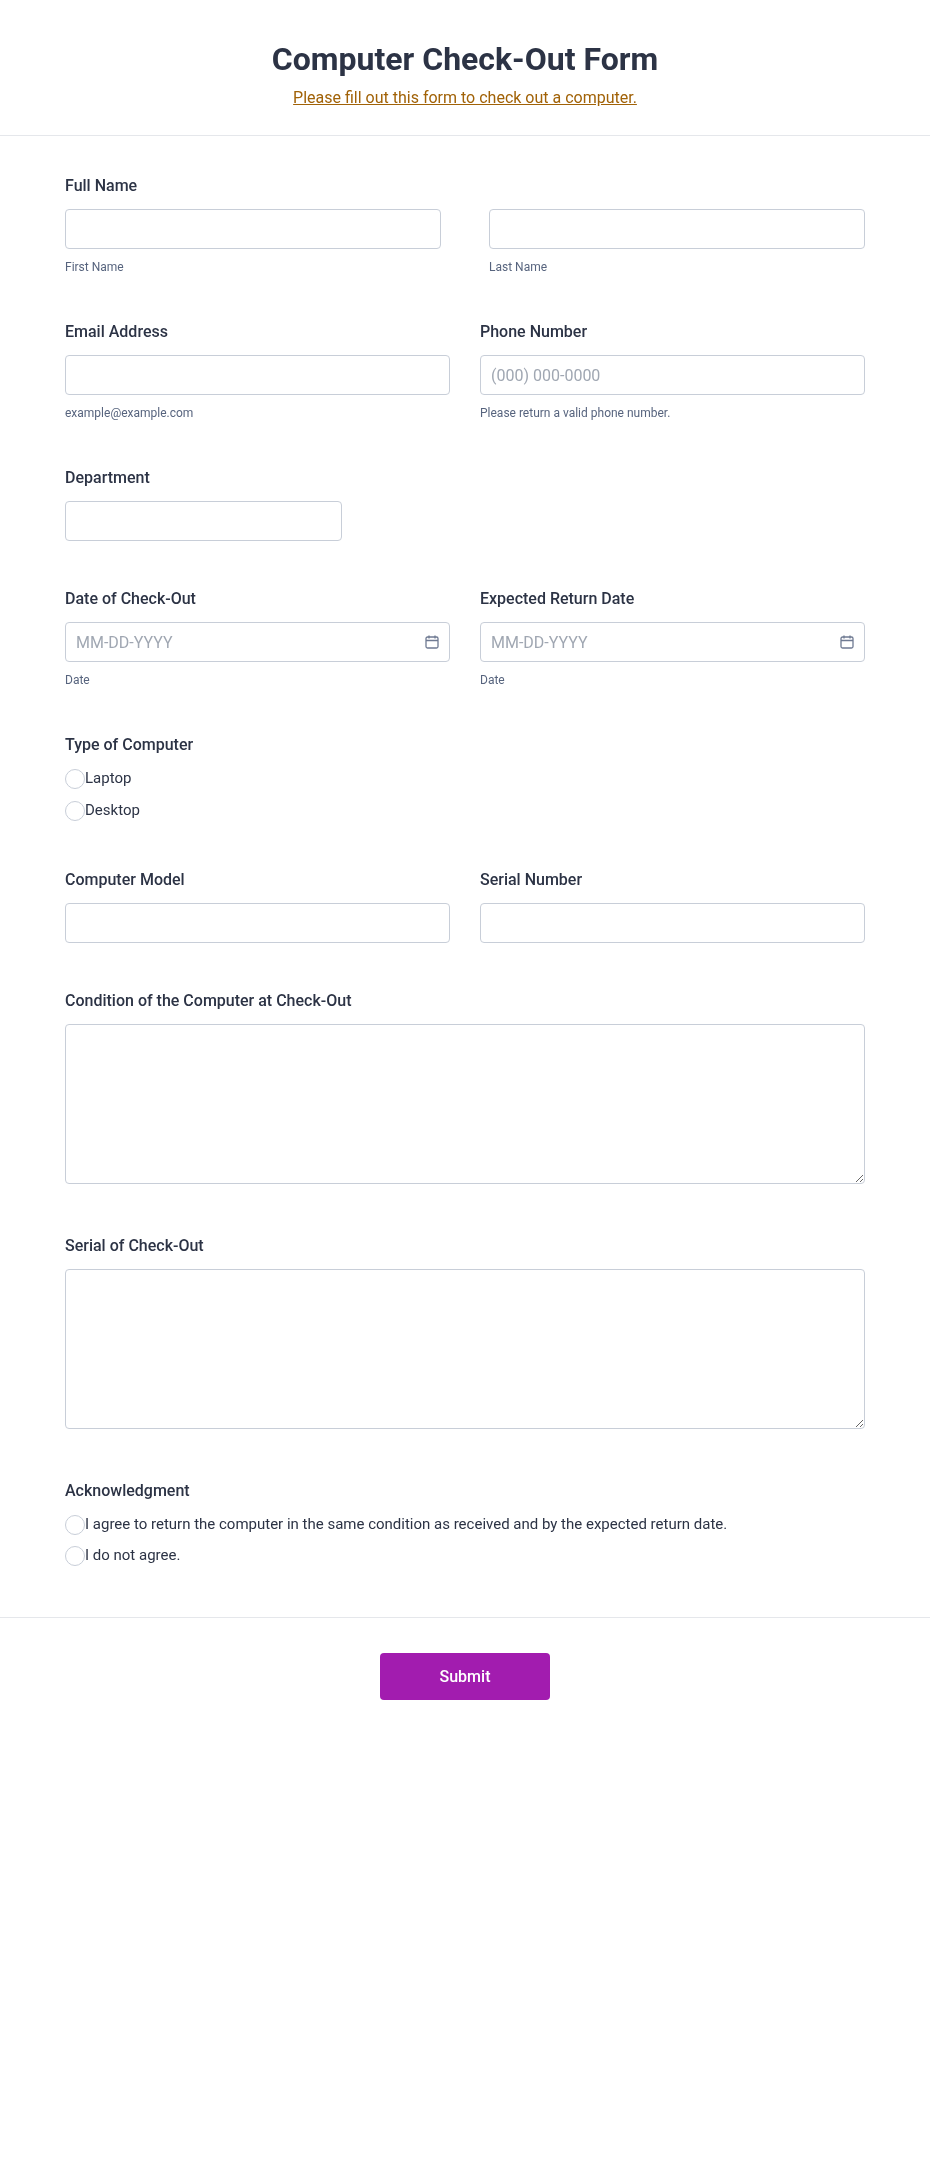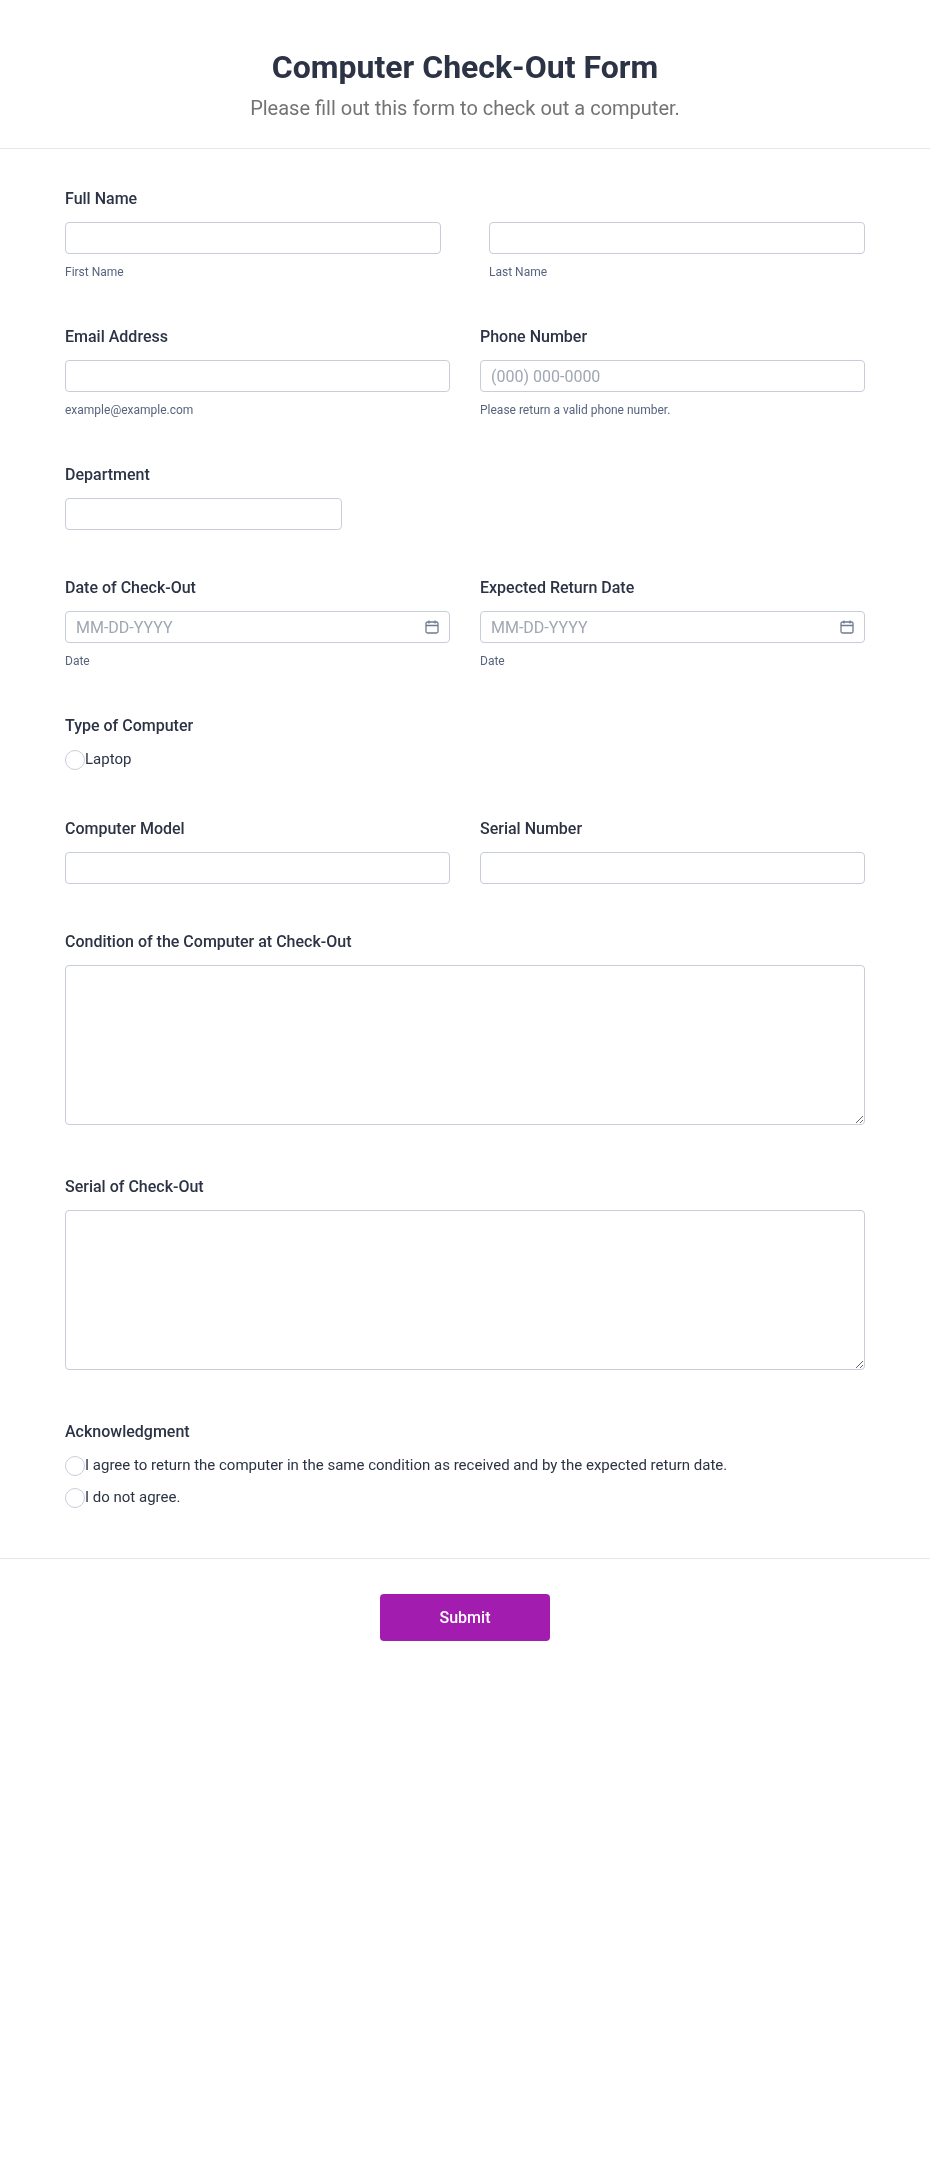--- a/index.html
+++ b/index.html
@@ -6,31 +6,31 @@
   body {
     font-family: -apple-system, BlinkMacSystemFont, "Segoe UI", Roboto, Helvetica, Arial, sans-serif;
     background: #ffffff;
     color: #2c3345;
     width: 930px;
   }
   .form-header {
     text-align: center;
     padding: 40px 20px 28px;
     border-bottom: 1px solid #e5e7eb;
-    margin-top: 8px;
   }
   .form-title {
     font-size: 32px;
     font-weight: 700;
     color: #2c3345;
     margin-bottom: 10px;
   }
   .form-subtitle {
-    font-size: 20px;
-    color: #737373;
+    font-size: 16px;
+    color: #a16207;
+    text-decoration: underline;
   }
   .form-body {
     padding: 40px 65px 30px;
   }
   .form-row {
     display: flex;
     gap: 30px;
     margin-bottom: 48px;
   }
   .form-row.single { display: block; }
@@ -41,21 +41,21 @@
   .form-col.half { width: 277px; flex: 0 0 277px; }
   .field-label {
     display: block;
     font-size: 16px;
     font-weight: 500;
     color: #2c3345;
     margin-bottom: 14px;
   }
   .text-input, .textarea-input {
     width: 100%;
-    height: 32px;
+    height: 40px;
     border: 1px solid #c8ced8;
     border-radius: 4px;
     padding: 0 10px;
     font-size: 16px;
     font-family: inherit;
     color: #2c3345;
     background: #fff;
   }
   .text-input::placeholder { color: #a0a7b2; }
   .textarea-input {
@@ -192,20 +192,24 @@
     </div>
   </div>
 
   <div class="form-row single">
     <label class="field-label">Type of Computer</label>
     <div class="radio-group">
       <label class="radio-item">
         <span class="radio-circle"></span>
         <span class="radio-label">Laptop</span>
       </label>
+      <label class="radio-item">
+        <span class="radio-circle"></span>
+        <span class="radio-label">Desktop</span>
+      </label>
     </div>
   </div>
 
   <div class="form-row">
     <div class="form-col">
       <label class="field-label">Computer Model</label>
       <input type="text" class="text-input" style="">
     </div>
     <div class="form-col">
       <label class="field-label">Serial Number</label>

